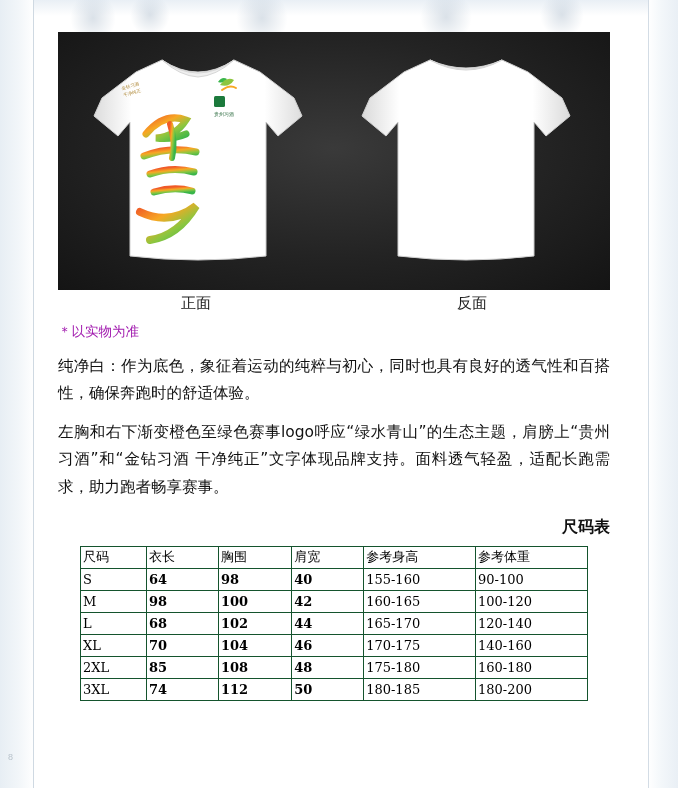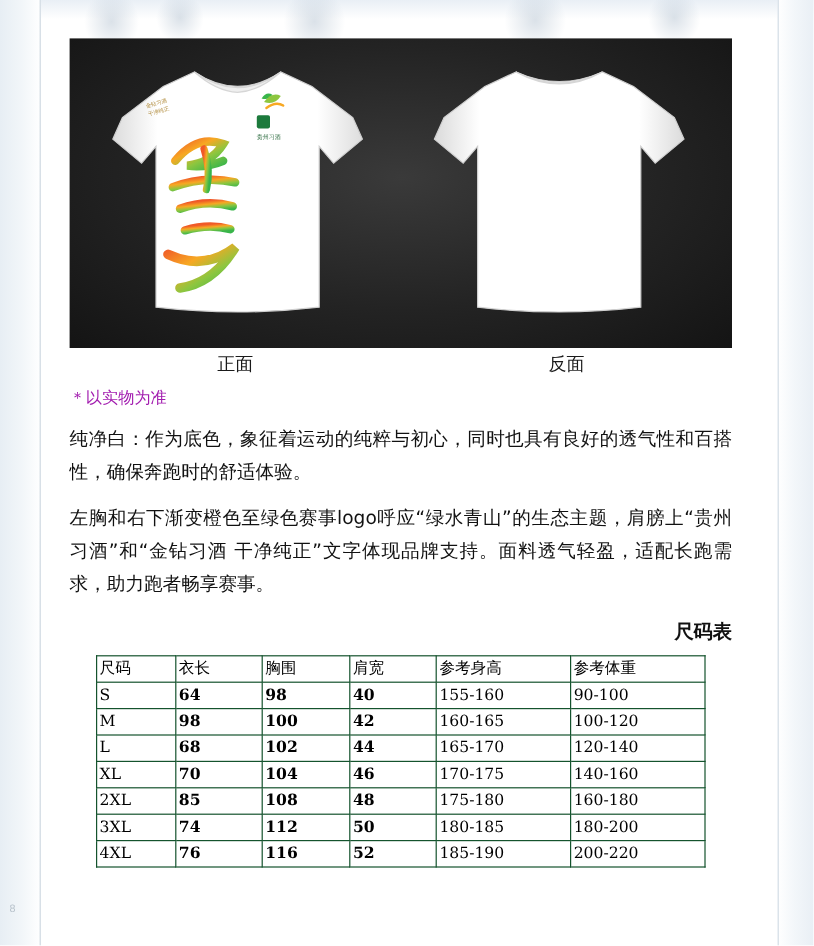--- a/index.html
+++ b/index.html
@@ -312,25 +312,17 @@
         <td class="weight-col">160-180</td>
       </tr>
       <tr>
         <td class="size-col">3XL</td>
         <td class="num-col">74</td>
         <td class="num-col">112</td>
         <td class="num-col">50</td>
         <td class="tall-col">180-185</td>
         <td class="weight-col">180-200</td>
       </tr>
-      <tr>
-        <td class="size-col">4XL</td>
-        <td class="num-col">76</td>
-        <td class="num-col">116</td>
-        <td class="num-col">52</td>
-        <td class="tall-col">185-190</td>
-        <td class="weight-col">200-220</td>
-      </tr>
     </tbody>
 
   </table>
 
 </div>
 
 </body></html>

